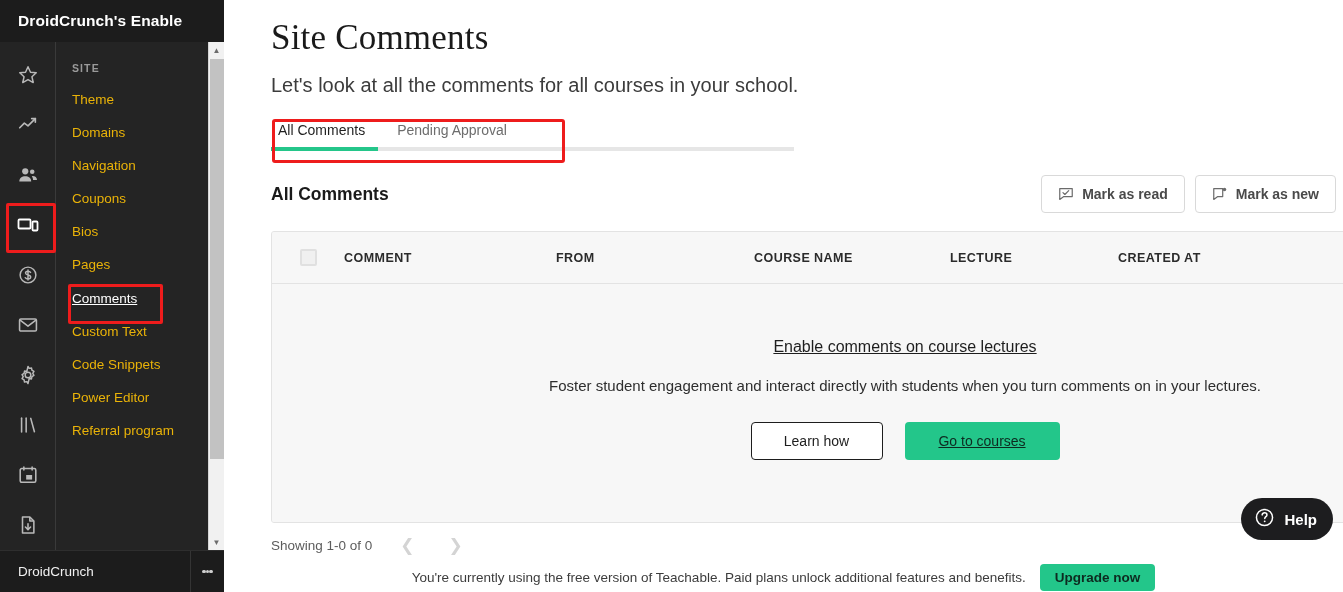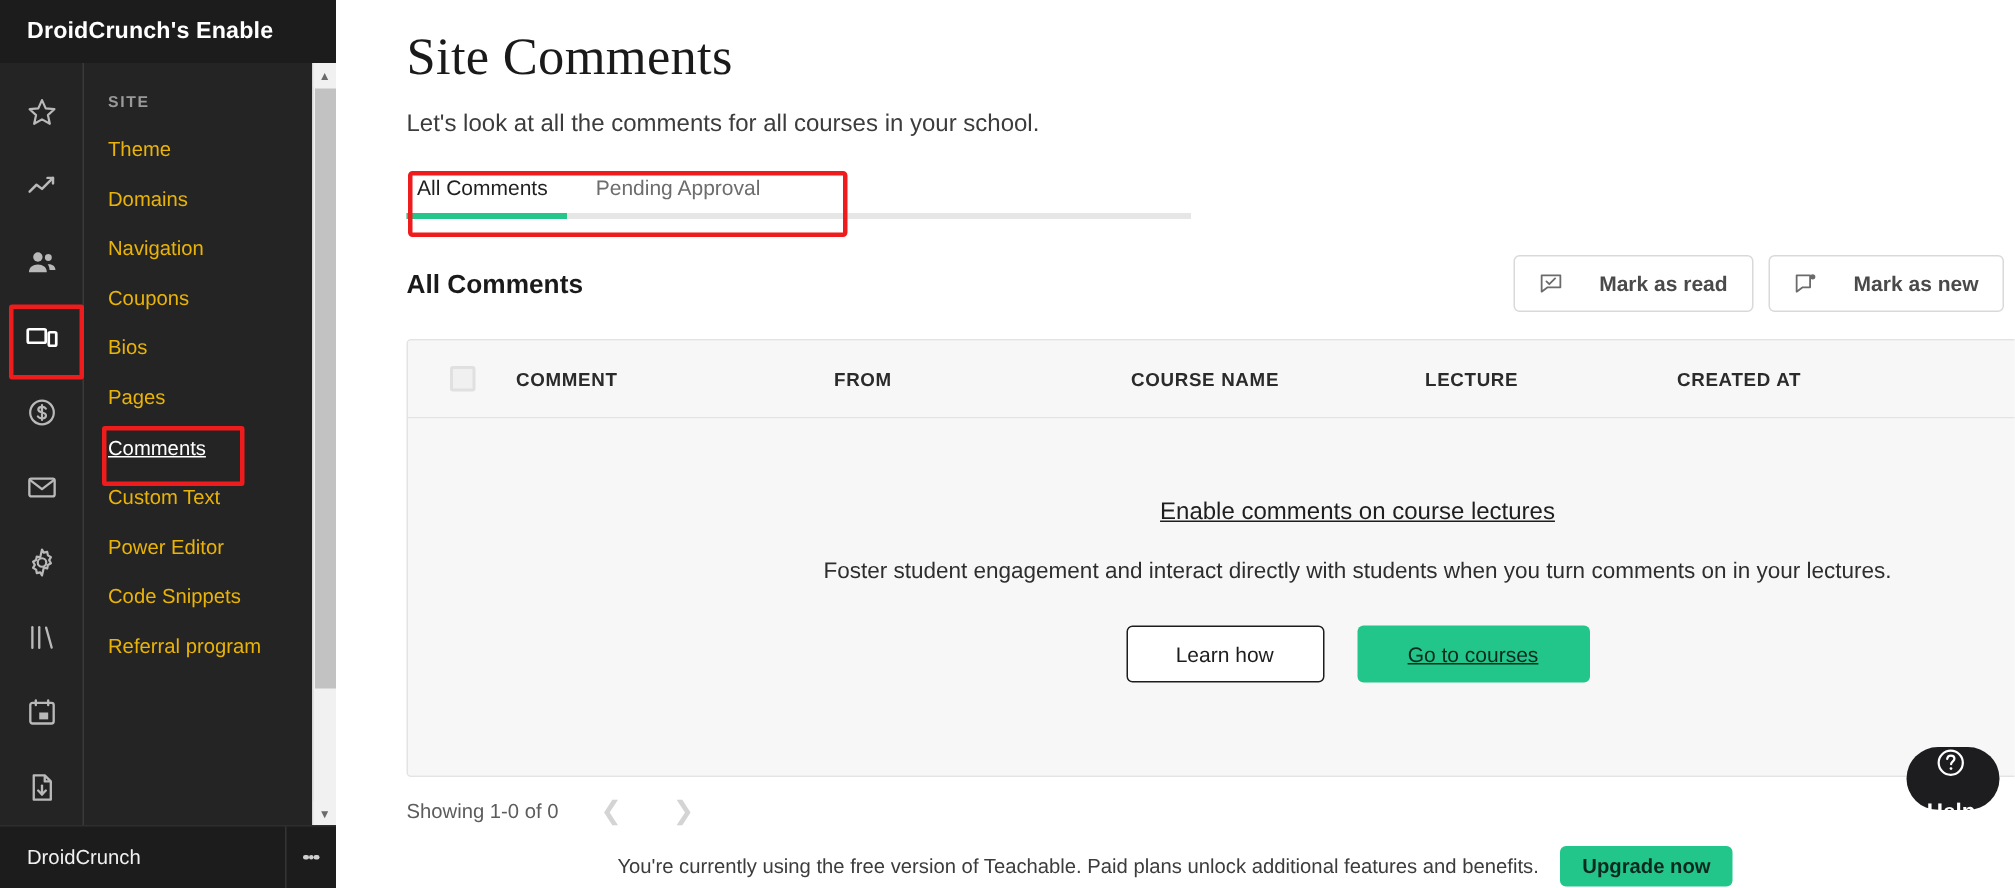--- a/index.html
+++ b/index.html
@@ -116,21 +116,21 @@
     width: 1119px; height: 592px; background: #fff;
     padding: 0 27px;
     margin-left: 20px;
   }
   .page-title {
     font-family: "Liberation Serif", serif;
     font-size: 35px; color: #1a1a1a; font-weight: normal;
     margin-top: 18px; letter-spacing: .2px;
   }
   .page-sub {
-    font-size: 16px; color: #3c3c3c; margin-top: 16px;
+    font-size: 20px; color: #3c3c3c; margin-top: 16px;
   }
 
   
   .tabs-wrap { position: relative; margin-top: 25px; width: 1065px; }
   .tabs { display: flex; gap: 18px; align-items: flex-end; }
   .tab {
     font-size: 14px; color: #6d6d6d; padding: 0 7px 9px 7px;
   }
   .tab.active { color: #1f1f1f; }
   .tabs-rule {
@@ -147,21 +147,21 @@
   }
 
   
   .sec-row {
     display: flex; align-items: center; justify-content: space-between;
     margin-top: 24px;
   }
   .sec-title { font-size: 17.5px; color: #1a1a1a; font-weight: bold; }
   .sec-actions { display: flex; gap: 10px; }
   .btn-outline {
-    display: flex; align-items: center; gap: 24px;
+    display: flex; align-items: center; gap: 8px;
     height: 38px; padding: 0 16px;
     border: 1px solid #d9d9d9; border-radius: 4px;
     background: #fff; color: #4a4a4a;
     font-size: 14px; font-weight: bold;
     font-family: "Liberation Sans", sans-serif;
   }
   .btn-outline svg { display: block; }
 
   
   .table {
@@ -235,21 +235,20 @@
     display: flex; align-items: center;
   }
 
   
   .help {
     position: absolute; right: 10px; bottom: 52px;
     height: 42px; padding: 0 16px 0 13px;
     background: #1d1d1f; border-radius: 21px;
     display: flex; align-items: center; gap: 9px;
     color: #fff;
-    flex-direction: column;
   }
   .help-label { font-size: 15px; font-weight: bold; }
 </style>
 </head>
 <body>
 
 <div id="app">
 
   <div class="nav-root">
 
@@ -369,22 +368,22 @@
     <div class="subnav">
       <div class="subnav-title">SITE</div>
       <a class="subnav-item">Theme</a>
       <a class="subnav-item">Domains</a>
       <a class="subnav-item">Navigation</a>
       <a class="subnav-item">Coupons</a>
       <a class="subnav-item">Bios</a>
       <a class="subnav-item">Pages</a>
       <a class="subnav-item current hl">Comments</a>
       <a class="subnav-item">Custom Text</a>
+      <a class="subnav-item">Code Snippets</a>
       <a class="subnav-item">Power Editor</a>
-      <a class="subnav-item">Code Snippets</a>
       <a class="subnav-item">Referral program</a>
     </div>
 
     <div class="nav-scroll">
       <div class="arrow">▲</div>
       <div class="thumb"></div>
       <div class="arrow bot">▼</div>
     </div>
 
     <div class="nav-footer">

